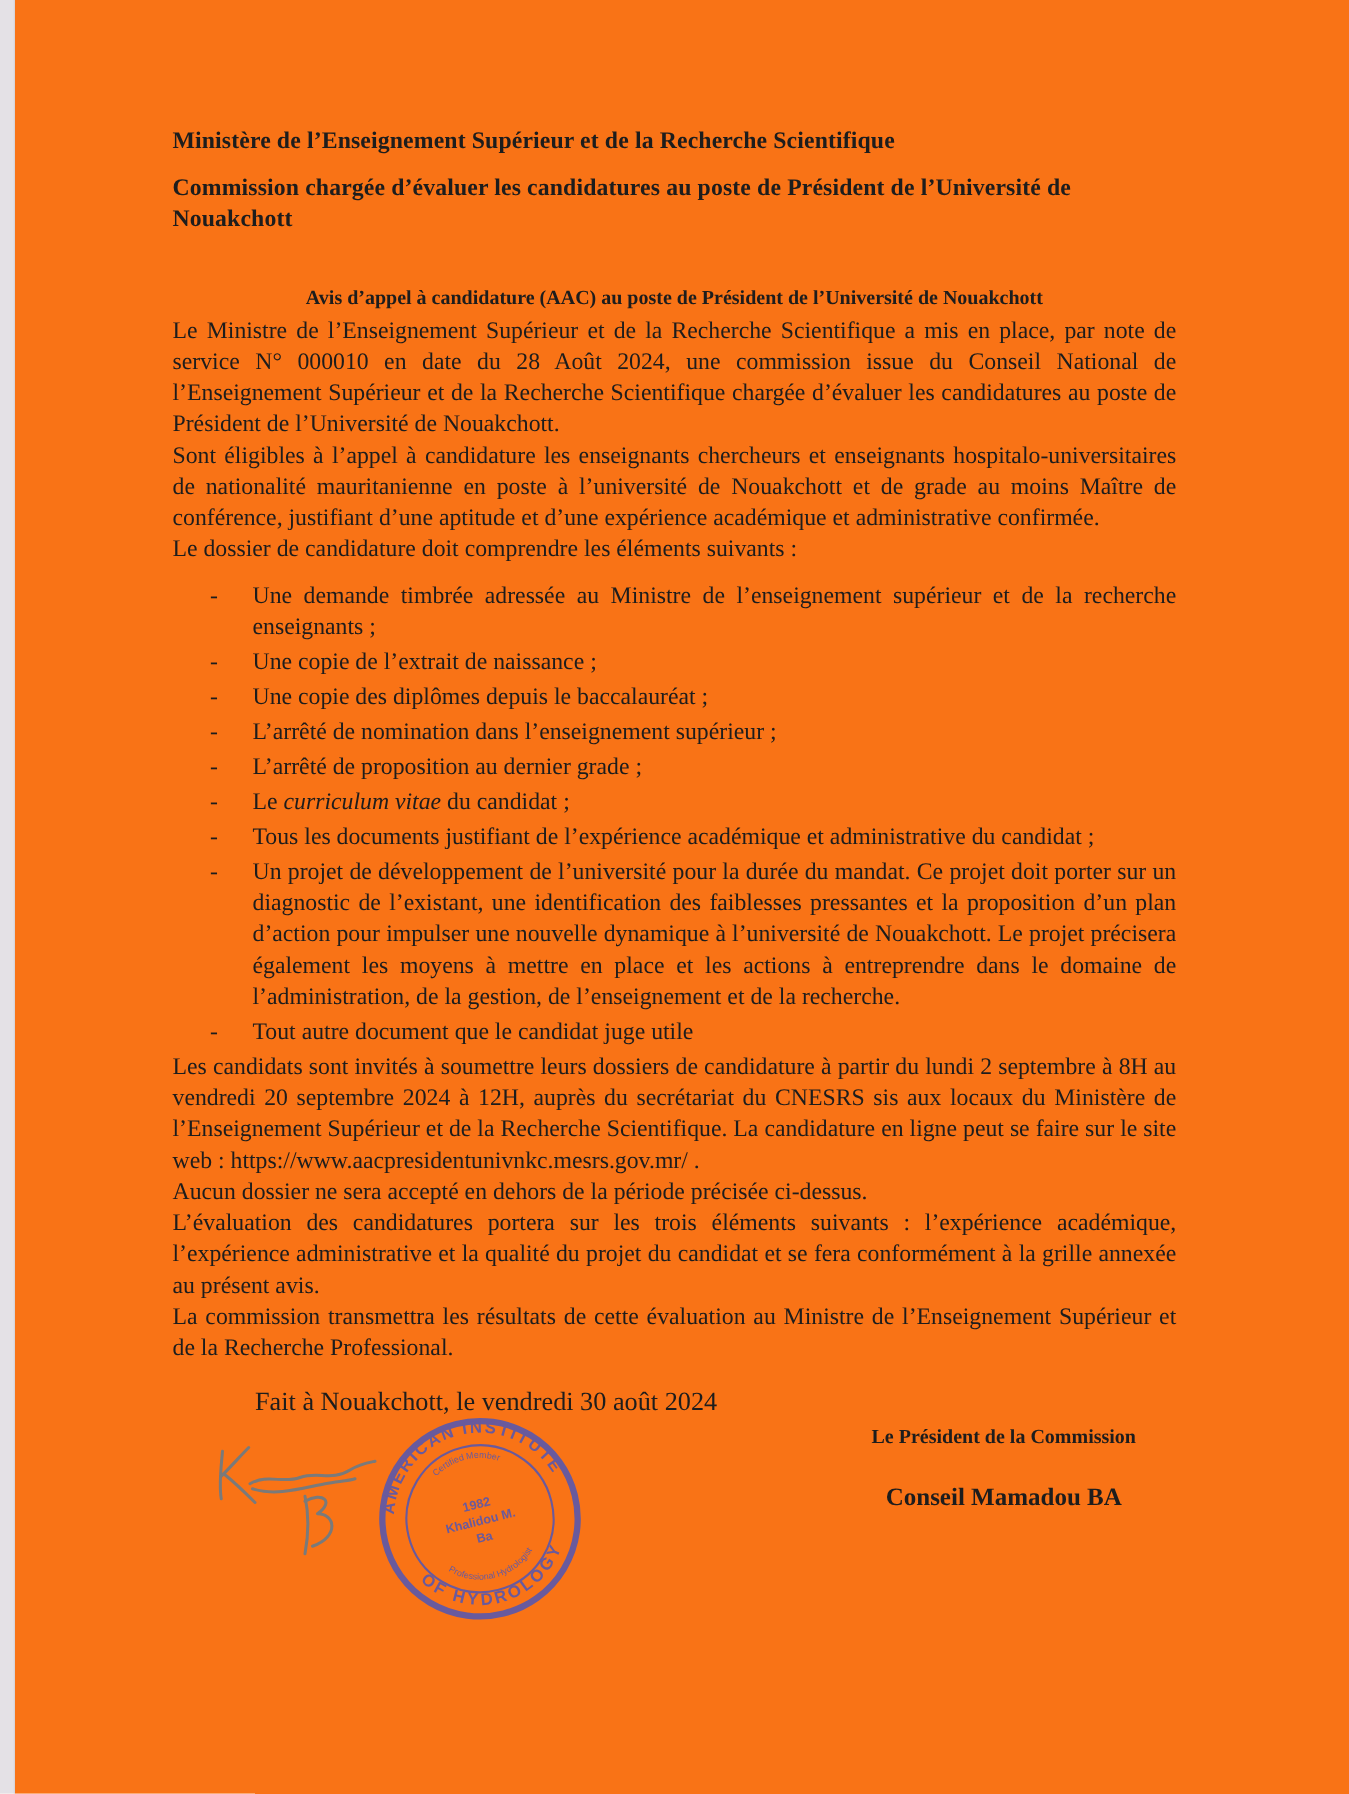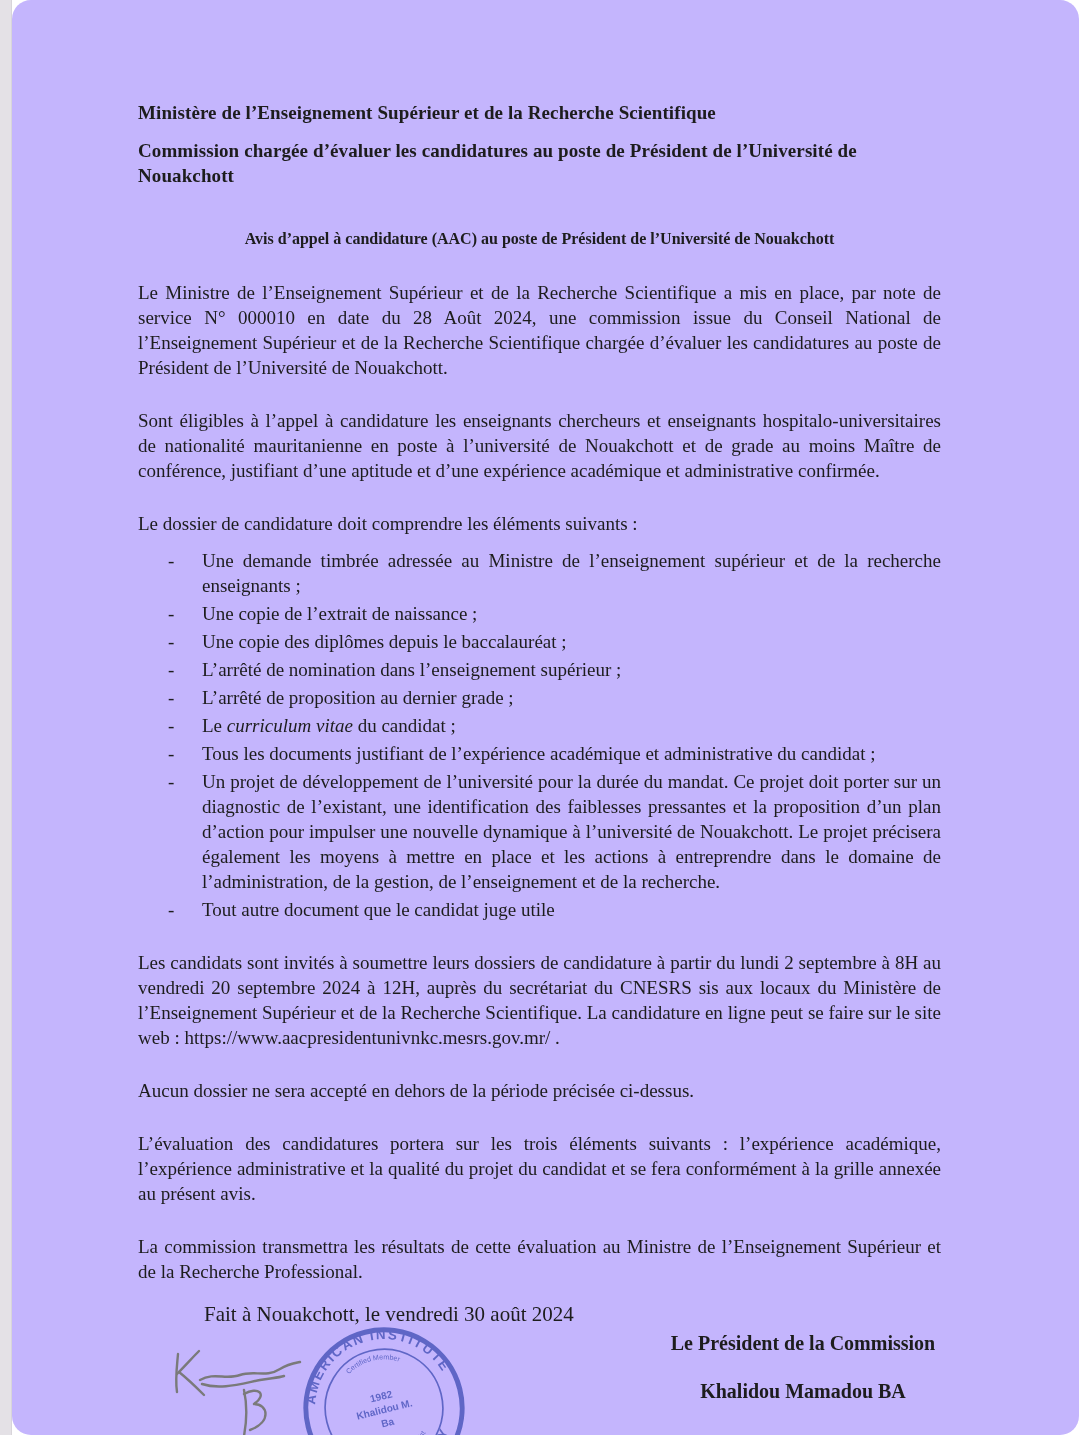--- a/index.html
+++ b/index.html
@@ -11,43 +11,42 @@
     color: #1d1d1d;
     overflow: hidden;
   }
   .edge-strip {
     position: absolute; left: 0; top: 0; bottom: 0;
     width: 12px; background: #e4e1e6;
     border-right: 1px solid #d8d5da;
   }
   .page {
     position: absolute; left: 12px; top: 0; right: 0; bottom: 0;
-    background: #c4b5fd;
+    background: #f97316;
     padding: 100px 138px 0 126px; 
-    border-radius: 19px;
   }
   .hdr-line {
     font-weight: bold;
     font-size: 19px;
     line-height: 25px;
     margin-bottom: 13px;
     letter-spacing: 0.1px;
   }
   .doc-title {
     font-weight: bold;
     font-size: 16px;
     line-height: 27px;
     text-align: center;
     margin-top: 37px;
   }
   .para {
     font-size: 19px;
     line-height: 25px;
     text-align: justify;
-    margin-top: 28px;
+    margin-top: 0;
   }
   .para.first { }
   .list { margin-top: 12px; }
   .list-item {
     display: flex;
     font-size: 19px;
     line-height: 25px;
     margin: 3px 0;
     padding-left: 30px;
   }
@@ -68,21 +67,21 @@
     margin-left: 66px;
   }
   .president-block {
     position: absolute;
     left: 450px; top: 28px;
     width: 430px;
     text-align: center;
   }
   .president-title {
     font-weight: bold;
-    font-size: 20px;
+    font-size: 16px;
     line-height: 26px;
   }
   .president-name {
     font-weight: bold;
     font-size: 20px;
     line-height: 26px;
     margin-top: 22px;
   }
   .signature-svg {
     position: absolute;
@@ -204,17 +203,17 @@
           <textPath href="#arcBottomInner" startOffset="50%" text-anchor="middle">Professional Hydrologist</textPath>
         </text>
         <text x="100" y="90" font-size="12" font-weight="bold" text-anchor="middle">1982</text>
         <text x="100" y="106" font-size="12" font-weight="bold" text-anchor="middle">Khalidou M.</text>
         <text x="100" y="122" font-size="12" font-weight="bold" text-anchor="middle">Ba</text>
       </g>
     </svg>
 
     <div class="president-block">
       <div class="president-title">Le Président de la Commission</div>
-      <div class="president-name">Khalidou Mamadou BA</div>
+      <div class="president-name">Conseil Mamadou BA</div>
     </div>
   </div>
 
 </div>
 
 </body></html>

